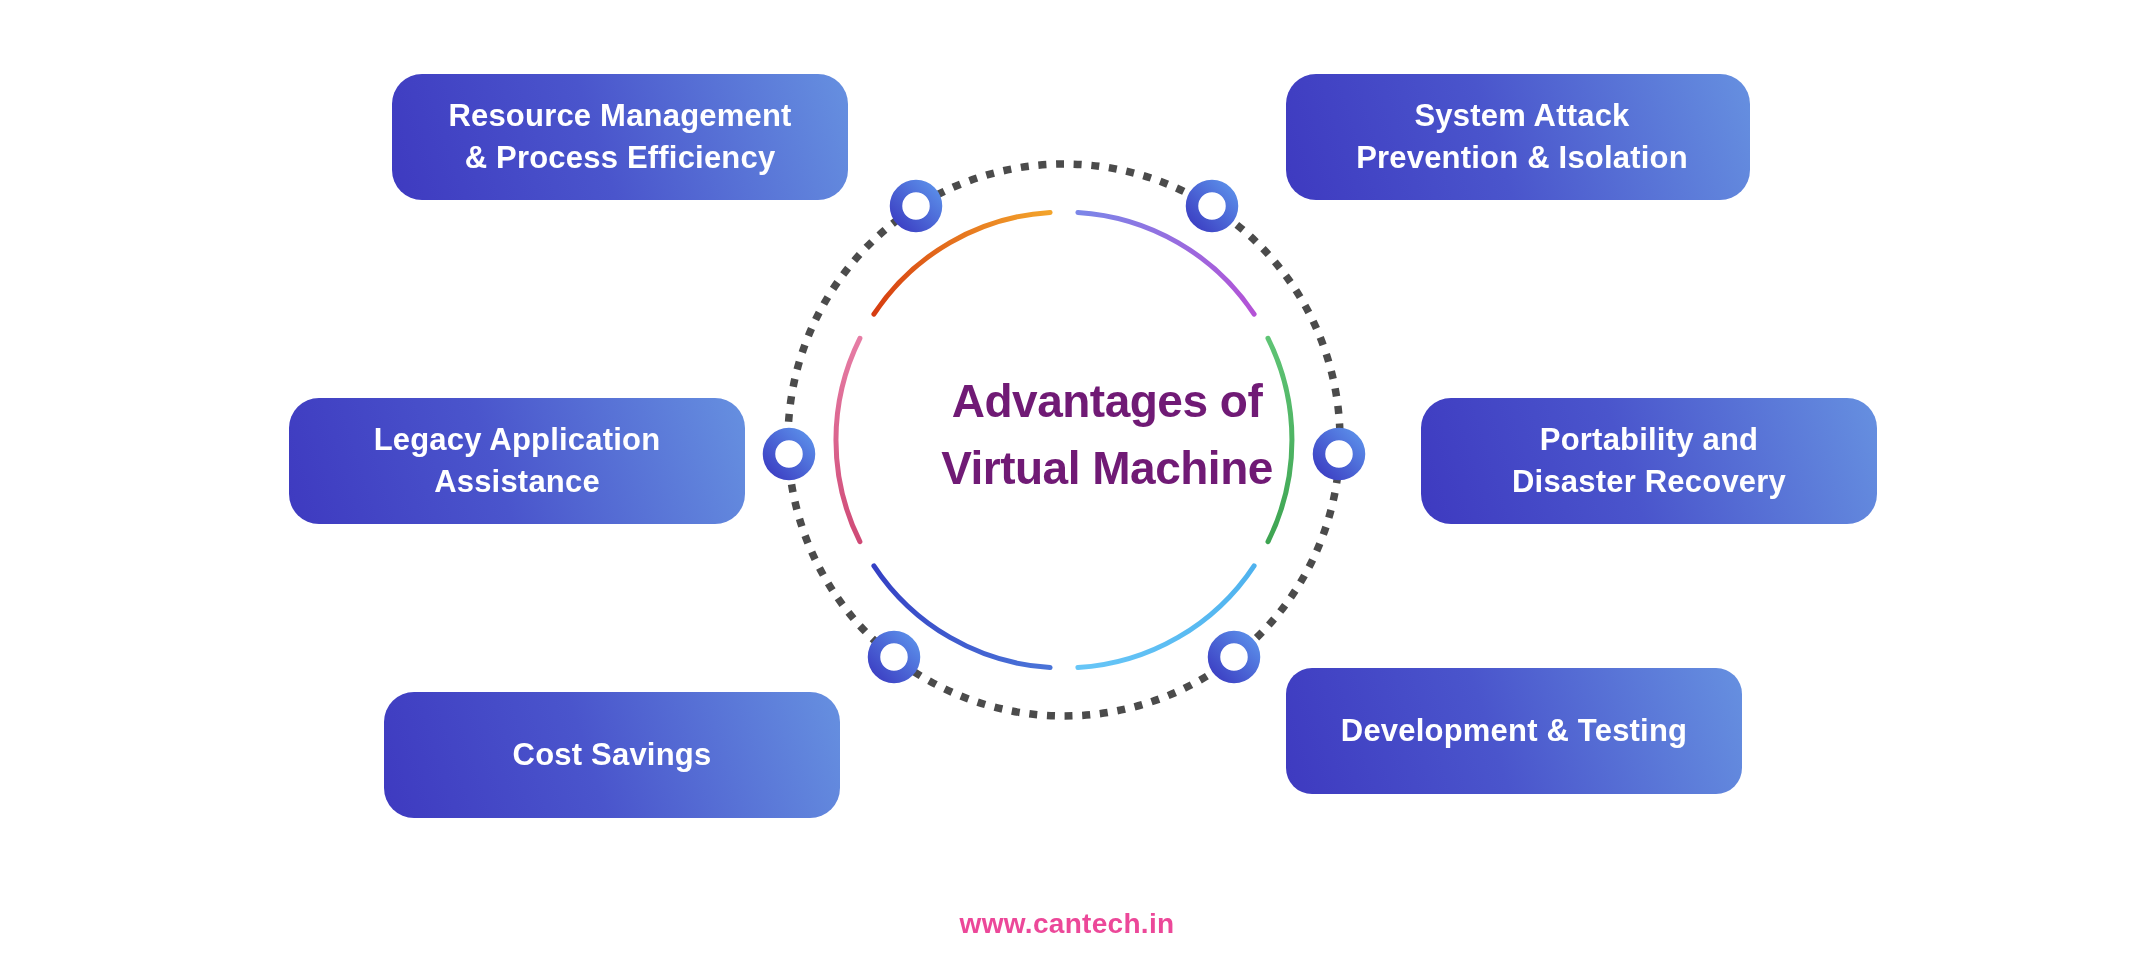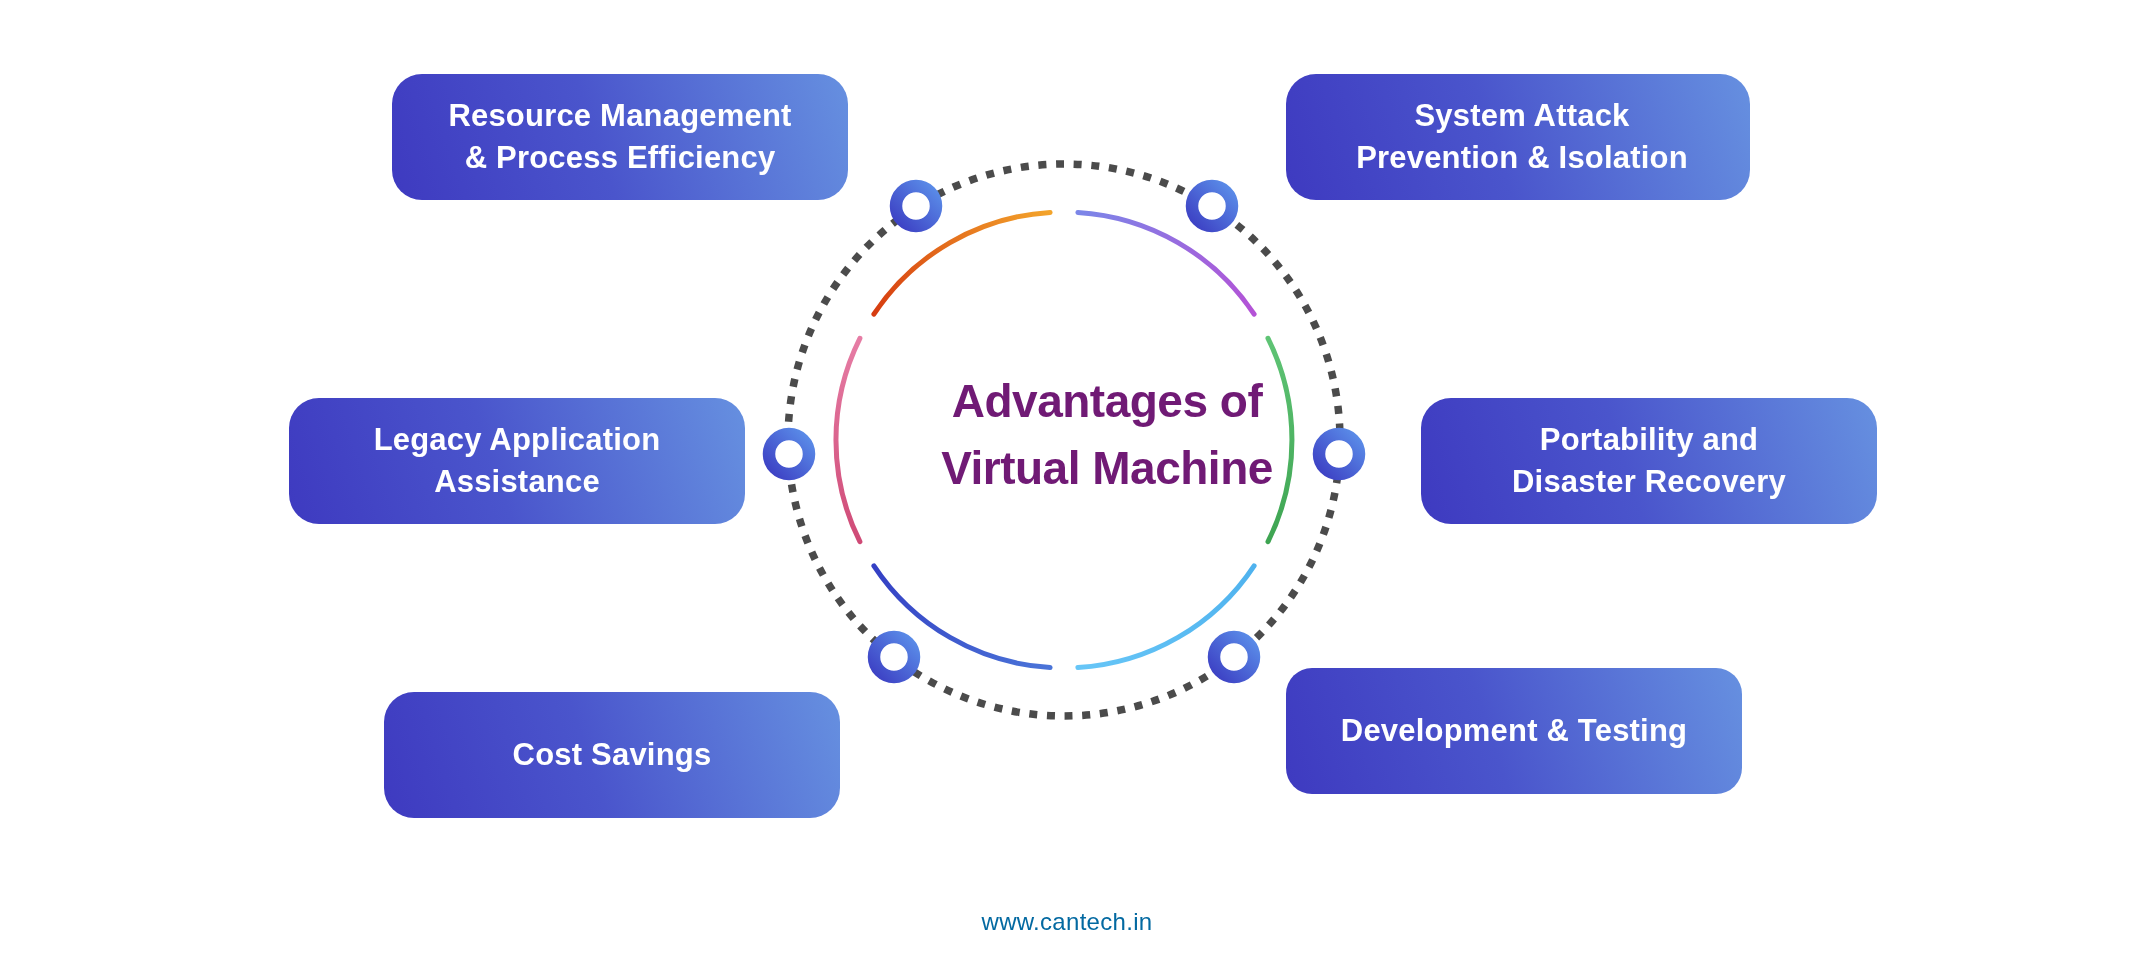--- a/index.html
+++ b/index.html
@@ -52,23 +52,23 @@
     font-weight: 800;
     line-height: 67px;
     letter-spacing: -0.5px;
   }
   .footer-url {
     position: absolute;
     left: 767px;
     top: 908px;
     width: 600px;
     text-align: center;
-    color: #0369a1;
-    font-size: 24px;
-    font-weight: 400;
+    color: #ec4899;
+    font-size: 28px;
+    font-weight: 700;
     letter-spacing: 0.3px;
   }
 </style>
 </head>
 <body>
 
 <div class="canvas">
 
   <svg class="circle-layer" viewBox="0 0 2134 963" aria-hidden="true">
     <defs>

